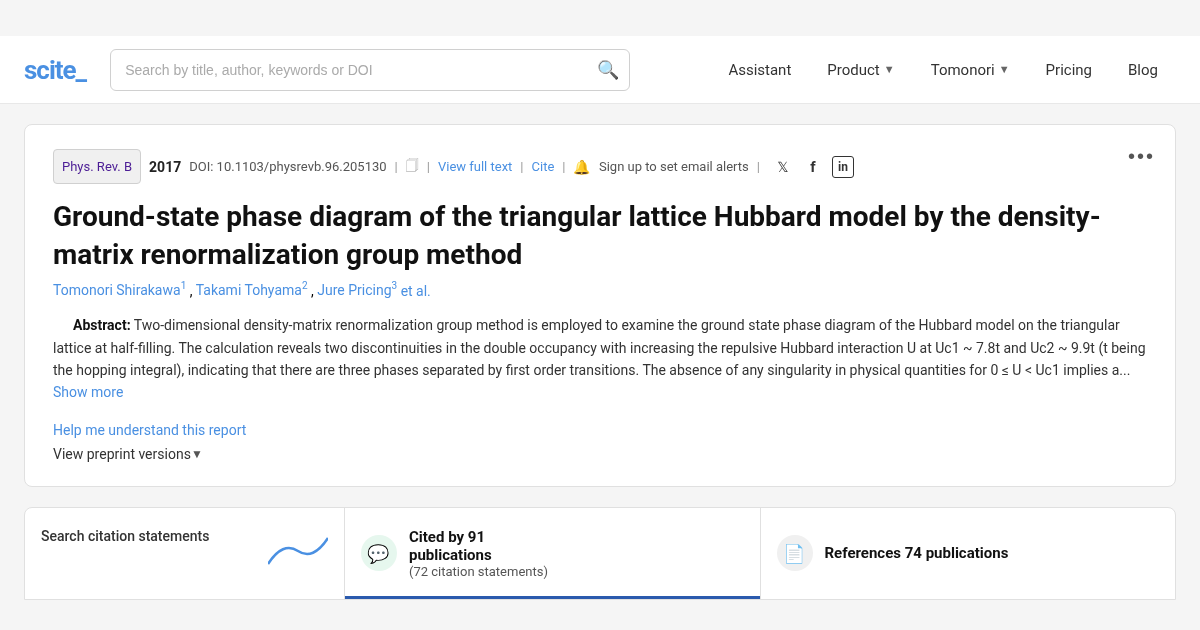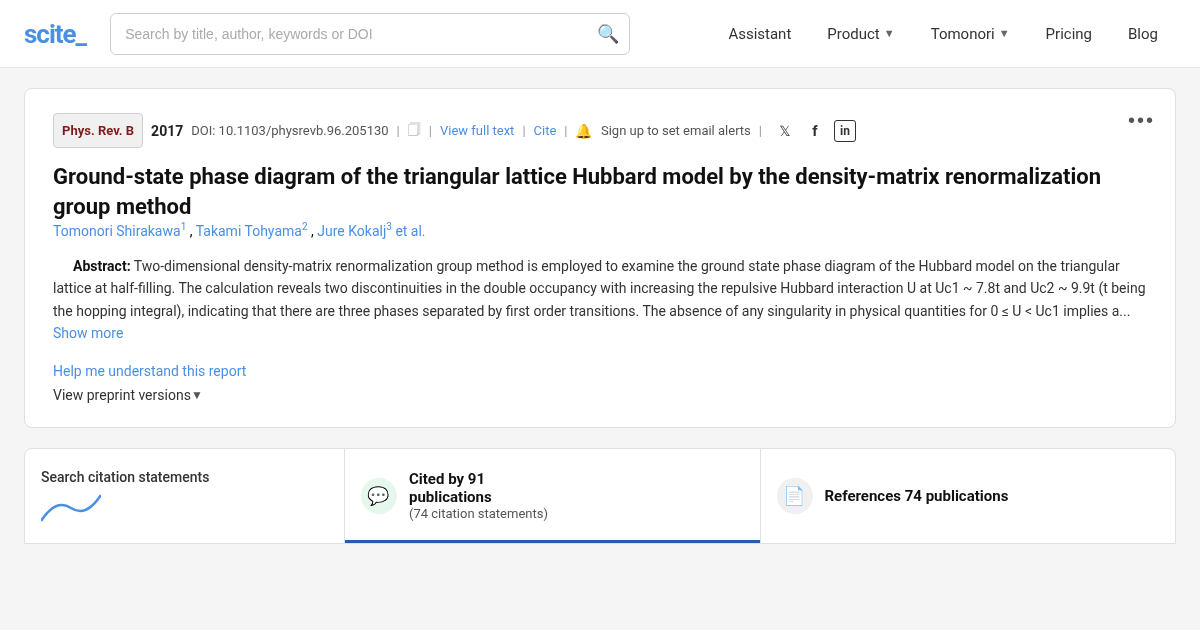--- a/index.html
+++ b/index.html
@@ -7,20 +7,21 @@
 
     
     .navbar {
       background: #fff;
       border-bottom: 1px solid #e8e8e8;
       height: 68px;
       display: flex;
       align-items: center;
       padding: 4px 24px;
       gap: 0;
+      margin-top: 36px;
     }
     .logo {
       font-size: 26px;
       font-weight: 700;
       color: #1a1a2e;
       letter-spacing: -1px;
       margin-right: 24px;
       text-decoration: none;
     }
     .logo span { color: #4a90e2; }
@@ -88,22 +89,22 @@
       gap: 8px;
       margin-bottom: 14px;
       flex-wrap: wrap;
     }
     .journal-badge {
       background: #f0f0f0;
       border: 1px solid #d0d0d0;
       border-radius: 4px;
       padding: 9px 8px;
       font-size: 13px;
-      color: #7f1d1d;
-      font-weight: 700;
+      color: #4c1d95;
+      font-weight: 400;
     }
     .meta-year {
       font-size: 14px;
       font-weight: 700;
       color: #222;
     }
     .meta-doi {
       font-size: 13px;
       color: #555;
     }
@@ -141,25 +142,25 @@
       background: none;
       border: none;
       cursor: pointer;
       font-size: 20px;
       color: #555;
       letter-spacing: 2px;
     }
 
     
     .paper-title {
-      font-size: 22px;
+      font-size: 28px;
       font-weight: 700;
       color: #111;
       line-height: 1.35;
-      margin-bottom: 0;
+      margin-bottom: 7px;
     }
 
     
     .authors {
       margin-bottom: 16px;
       font-size: 14px;
     }
     .author-link {
       color: #4a90e2;
       text-decoration: none;
@@ -256,21 +257,21 @@
     }
     .tab-sub-text {
       font-size: 13px;
       color: #555;
     }
     .search-tab {
       flex: 0 0 320px;
       padding: 20px 16px;
       border-right: 1px solid #e0e0e0;
       display: flex;
-      flex-direction: column;
+      flex-direction: row;
       justify-content: space-between;
     }
     .search-tab-label {
       font-size: 14px;
       color: #333;
       font-weight: 500;
     }
     .blue-curve {
       width: 60px;
       height: 30px;
@@ -342,21 +343,21 @@
     <h1 class="paper-title">Ground-state phase diagram of the triangular lattice Hubbard model by the density-matrix renormalization group method</h1>
 
     <div class="authors">
       <a class="author-link">
         <span>Tomonori Shirakawa</span><span class="author-sup">1</span>
       </a><span>, </span>
       <a class="author-link">
         <span>Takami Tohyama</span><span class="author-sup">2</span>
       </a><span>, </span>
       <a class="author-link">
-        <span>Jure Kokalj</span><span class="author-sup">3</span>
+        <span>Jure Pricing</span><span class="author-sup">3</span>
       </a><span> </span>
       <a class="et-al">et al.</a>
     </div>
 
     <div class="abstract">
       <strong>Abstract:</strong>
       <span> </span>
       <span>Two-dimensional density-matrix renormalization group method is employed to examine the ground state phase diagram of the Hubbard model on the triangular lattice at half-filling. The calculation reveals two discontinuities in the double occupancy with increasing the repulsive Hubbard interaction U at Uc1 ~ 7.8t and Uc2 ~ 9.9t (t being the hopping integral), indicating that there are three phases separated by first order transitions. The absence of any singularity in physical quantities for 0 ≤ U &lt; Uc1 implies a...</span>
       <a class="show-more-link"> <span>Show more</span></a>
     </div>
@@ -382,21 +383,21 @@
 
     <div class="bottom-tab active">
       <div class="tab-icon green">
         <span>💬</span>
       </div>
       <div class="tab-text">
         <span class="tab-main-text">
           <span>Cited by 91</span>
         </span>
         <span class="tab-main-text">publications</span>
-        <span class="tab-sub-text">(74 citation statements)</span>
+        <span class="tab-sub-text">(72 citation statements)</span>
       </div>
     </div>
 
     <div class="bottom-tab">
       <div class="tab-icon gray">
         <span>📄</span>
       </div>
       <div class="tab-text">
         <span class="tab-main-text">References 74 publications</span>
       </div>

